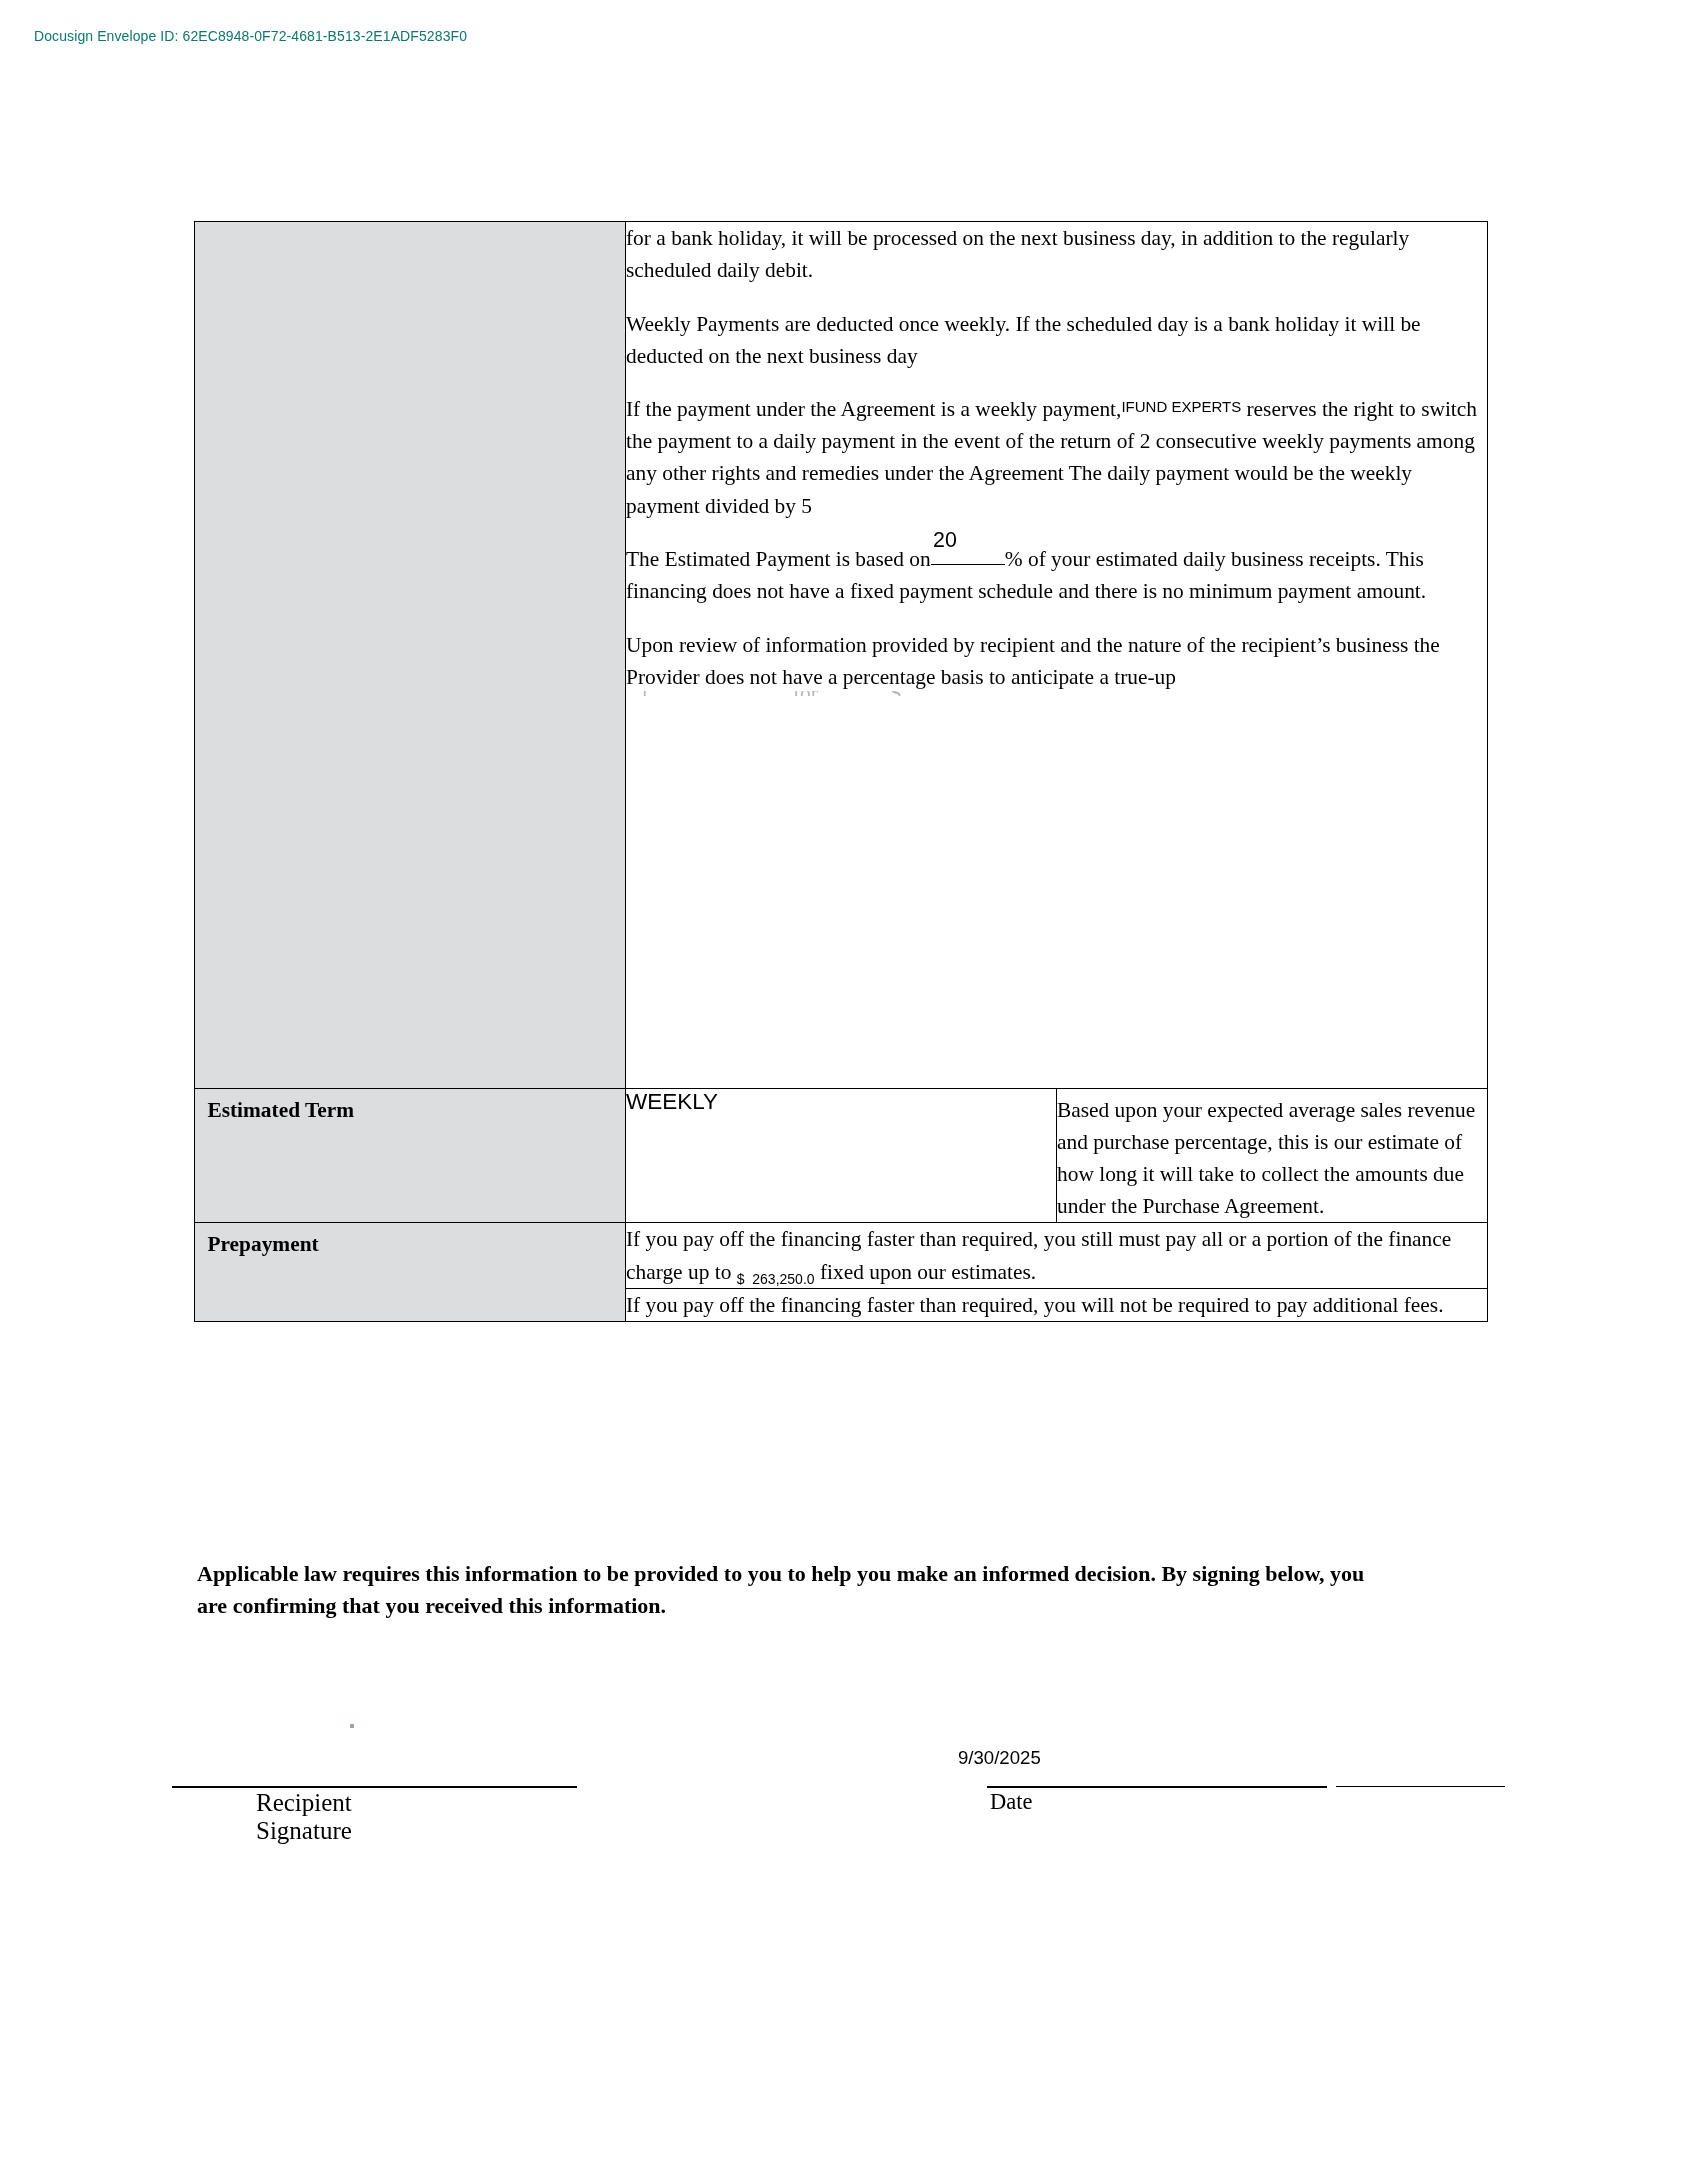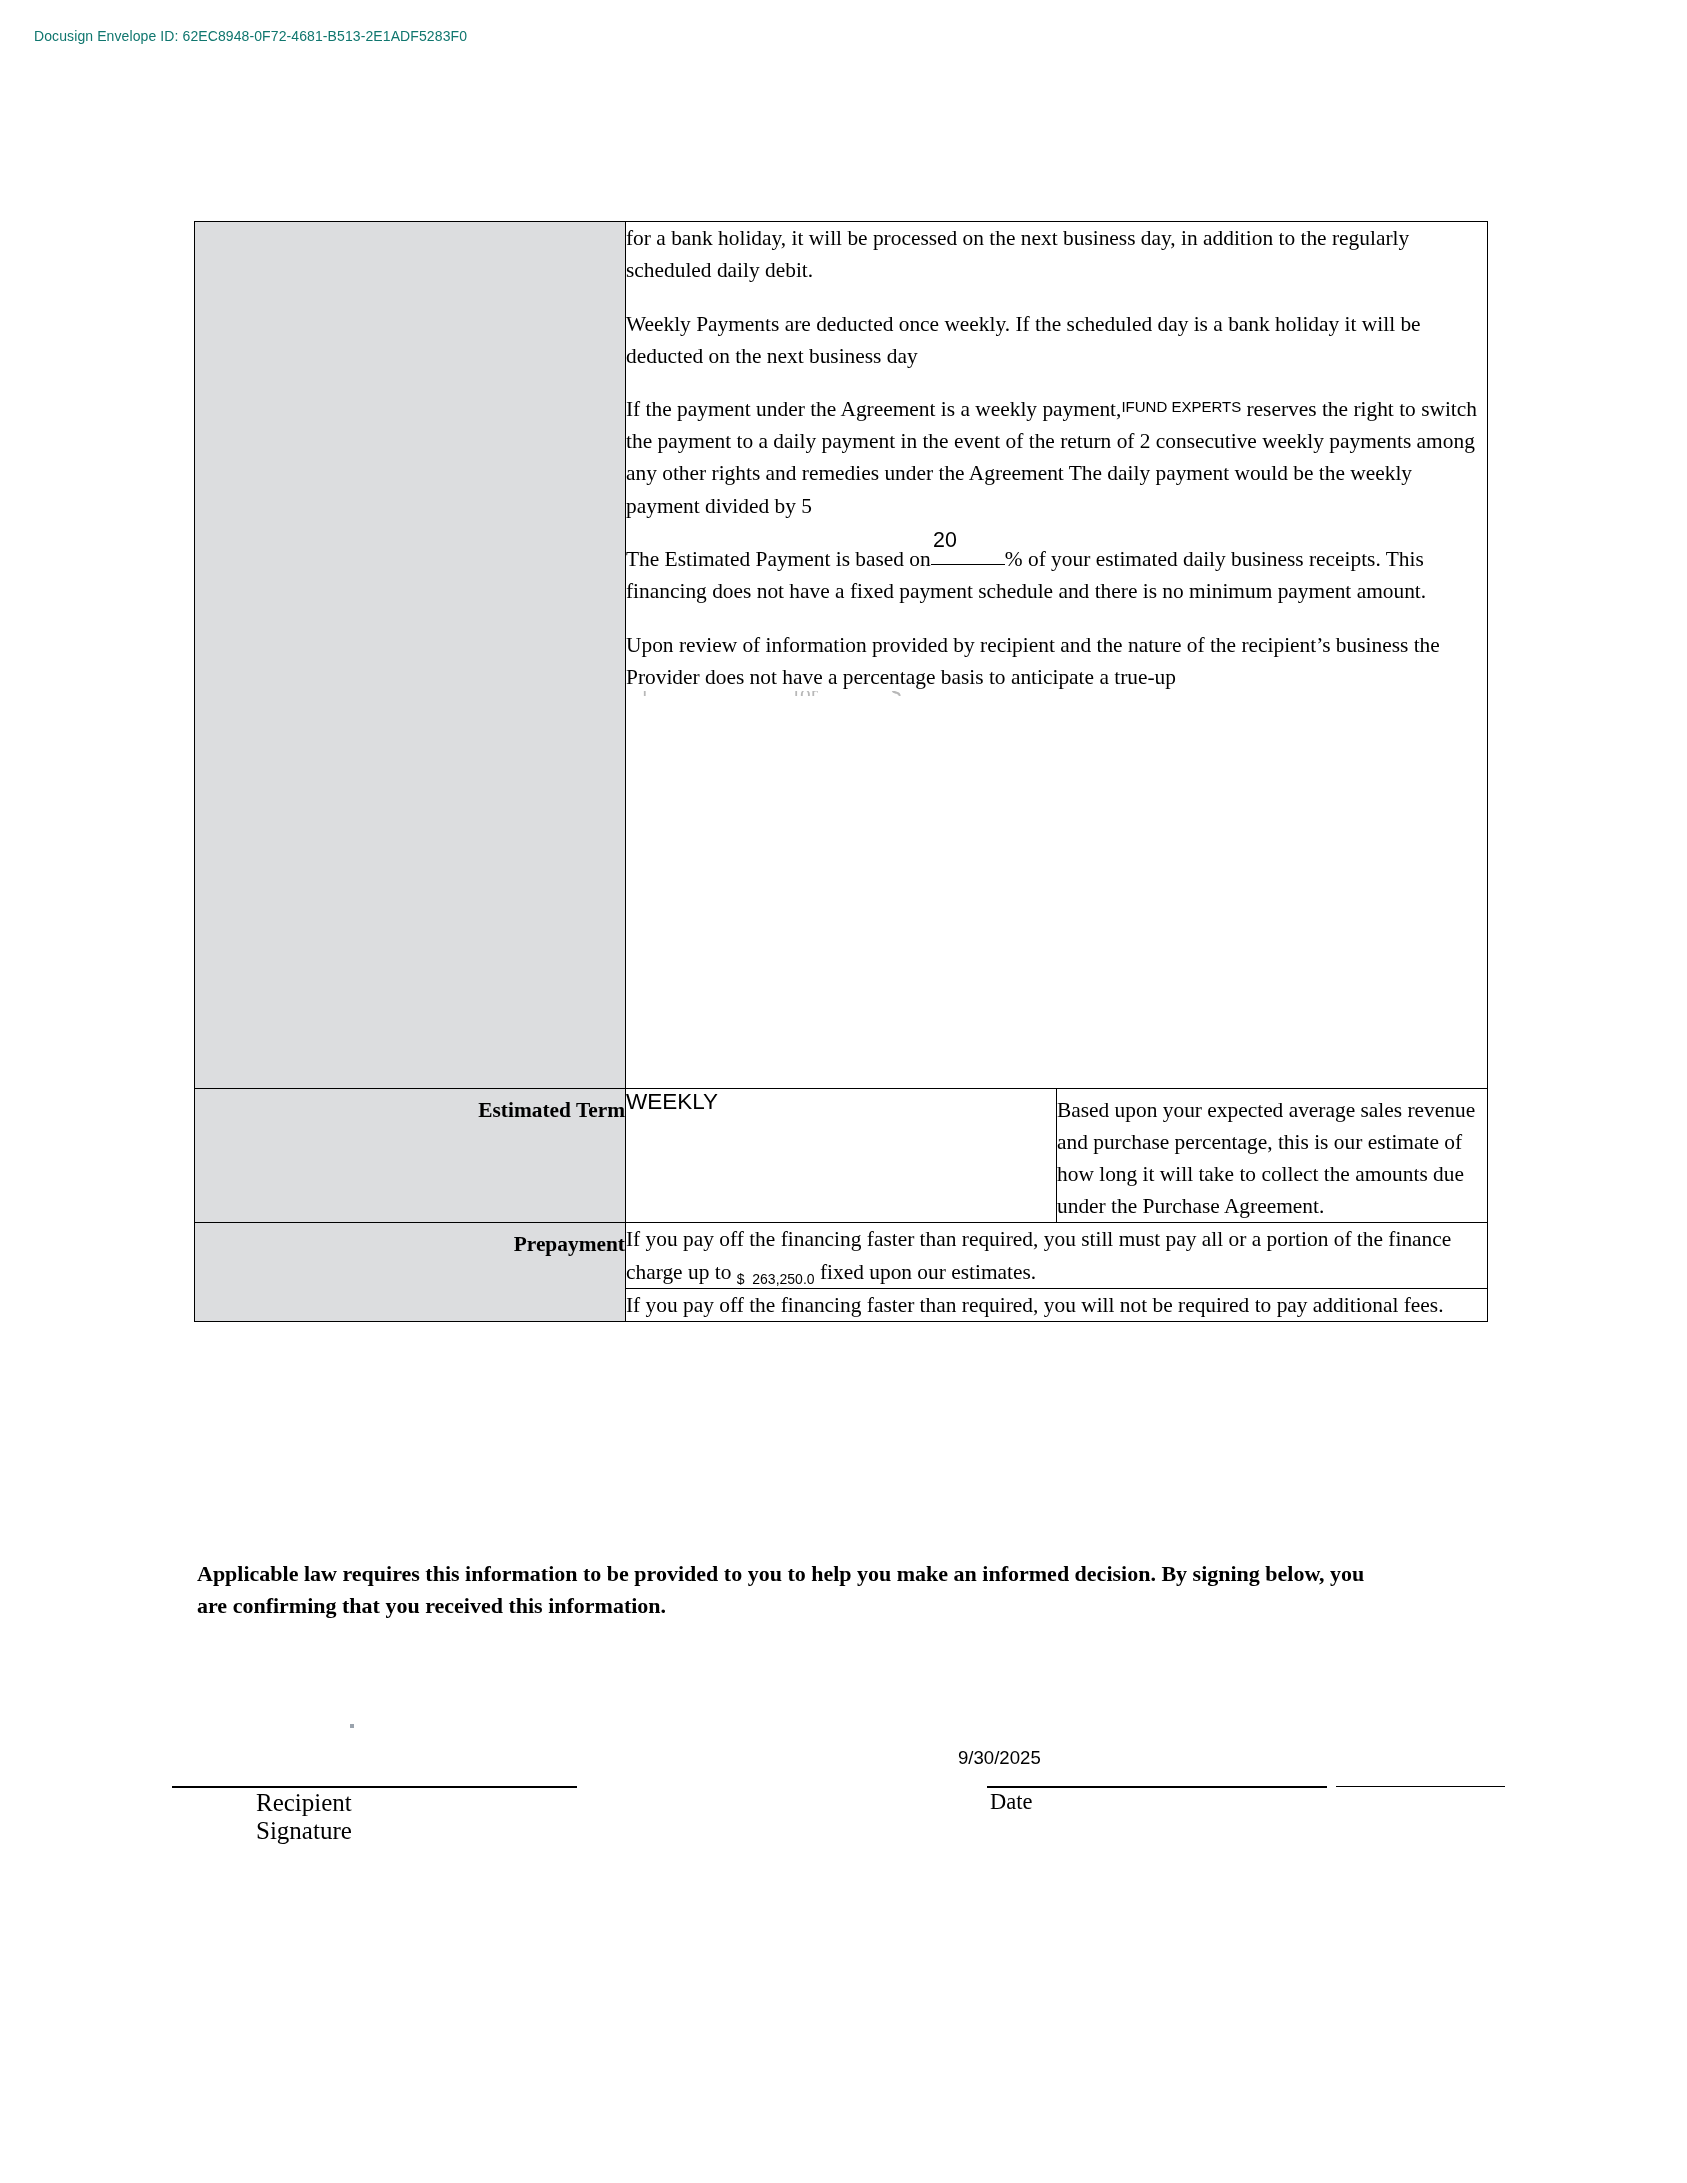--- a/index.html
+++ b/index.html
@@ -44,21 +44,20 @@
     padding: 0;
   }
 
   .shade { background: #dcdddf; }
 
   .label-cell {
     font-weight: bold;
     font-size: 21.4px;
     line-height: 1.22;
     padding: 7.9px 0 0 12.4px;
-    text-align: right;
   }
 
   .body-cell {
     font-size: 21.4px;
     line-height: 1.5;
     padding: 6.2px 12.4px 4.5px 14.6px;
   }
 
   .body-cell p {
     margin: 0 0 21.4px 0;

